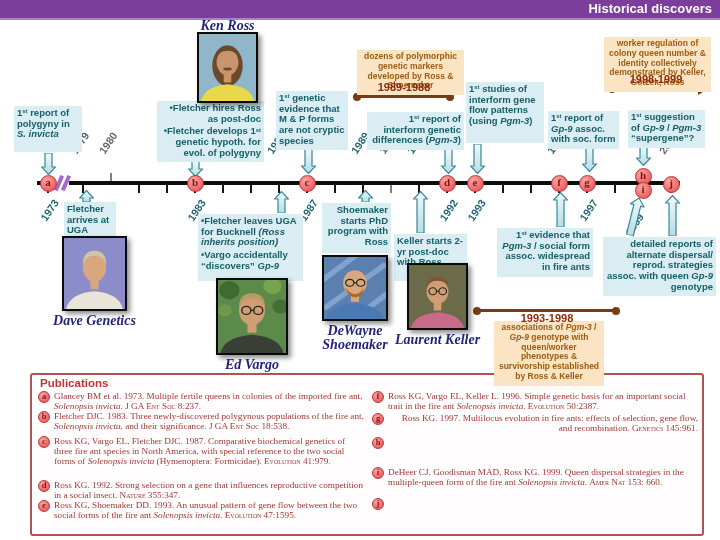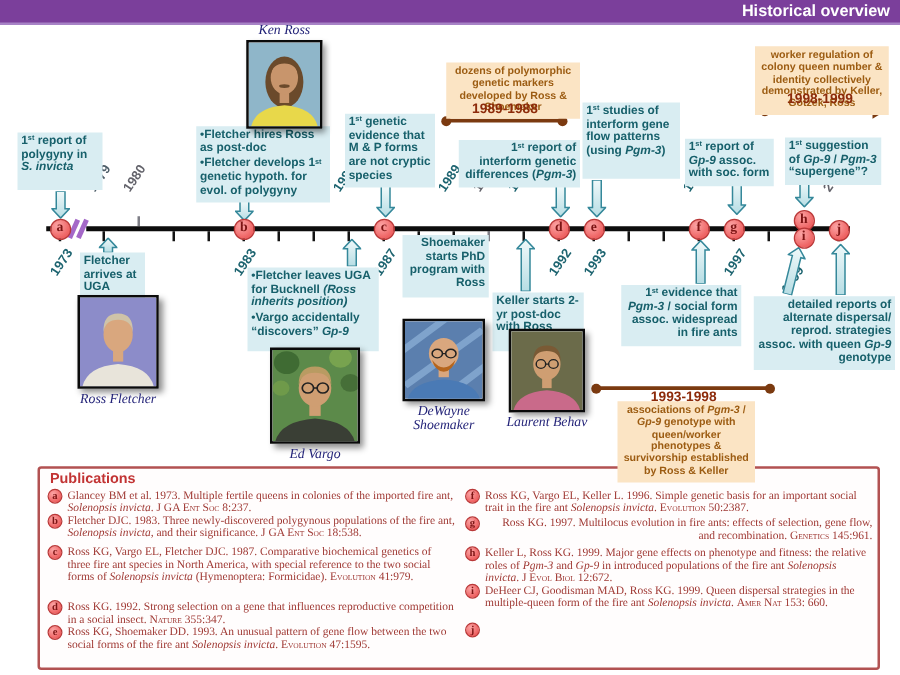--- a/index.html
+++ b/index.html
@@ -35,41 +35,41 @@
   
   .spanline{position:absolute;height:3px;background:#7b3a10;z-index:4;}
   .spandot{position:absolute;width:8px;height:8px;border-radius:50%;background:#7b3a10;z-index:4;}
   .spanarrow{position:absolute;width:0;height:0;border-left:10px solid #7b3a10;
              border-top:6px solid transparent;border-bottom:6px solid transparent;z-index:4;}
   .spanlabel{position:absolute;color:#8d2b0b;font-weight:bold;font-size:11px;z-index:5;
              text-align:center;white-space:nowrap;}
   
   .photo{position:absolute;border:2px solid #0a0a0a;box-shadow:inset 0 0 0 1px #fff,3px 3px 5px rgba(0,0,0,.45);
          box-sizing:border-box;z-index:5;}
-  .caption{position:absolute;font-family:"Liberation Serif",serif;font-style:italic;font-weight:normal;
-           color:#232378;font-size:11px;text-align:center;white-space:pre-line;line-height:1.0;z-index:5;}
+  .caption{position:absolute;font-family:"Liberation Serif",serif;font-style:italic;font-weight:bold;
+           color:#232378;font-size:14px;text-align:center;white-space:pre-line;line-height:1.0;z-index:5;}
   
   #pubs{position:absolute;left:30px;top:373px;width:674px;height:163px;background:#fffdfd;
         border:2px solid #b25252;border-radius:3px;box-sizing:border-box;z-index:5;}
   #pubs .pubtitle{position:absolute;left:8px;top:2px;color:#c23333;font-size:11.5px;font-weight:bold;}
   .pubentry{position:absolute;font-family:"Liberation Serif",serif;font-size:9.2px;line-height:1.06;
             color:#a03a35;z-index:6;}
   .pubentry .sc, .box .sc{font-variant:small-caps;}
   .pubbadge{position:absolute;width:12px;height:12px;border-radius:50%;
             background:radial-gradient(circle at 35% 30%,#fca5a5,#ee6262 70%);
             border:1.2px solid #b93838;box-sizing:border-box;color:#7d1414;
             font-family:"Liberation Serif",serif;font-weight:bold;font-size:8.5px;
             text-align:center;line-height:9.5px;z-index:6;}
 </style>
 </head>
 <body>
 
 <div id="stage">
   <div id="header">
-    <span class="title">Historical overview</span>
+    <span class="title">Historical discovers</span>
   </div>
   <div id="pubs">
     <span class="pubtitle">Publications</span>
   </div>
 <div class="axis" style="left: 37px; top: 181px; width: 643px; height: 4px; z-index: 1;"></div>
     <div class="brk-mask" style="left: 56px; top: 177px; width: 13px; height: 12px;"></div>
     <div class="brk" style="left: 57px; top: 175px;"></div>
     <div class="brk" style="left: 64px; top: 175px;"></div>
     <div class="tick" style="left: 47px; top: 185px;"></div>
     <div class="yearlab below yr-teal" style="left: 21px; top: 197px;">1973</div>
@@ -244,32 +244,32 @@
     <div class="marker" style="left: 578.5px; top: 174.5px;">g</div>
     <div class="marker" style="left: 634.5px; top: 167.5px;">h</div>
     <div class="marker" style="left: 634.5px; top: 181.5px;">i</div>
     <div class="marker" style="left: 662.5px; top: 175.5px;">j</div>
     <div class="box" style="left: 14px; top: 106px; width: 68px; min-height: 46px; text-align: left;">
       <p>1<sup>st</sup> report of polygyny in <i>S. invicta</i></p>
     </div>
     <div class="box" style="left: 64px; top: 202px; width: 52px; min-height: 34px; text-align: left;">
       <p>Fletcher arrives at UGA</p>
     </div>
-    <div class="box" style="left: 157px; top: 101px; width: 107px; min-height: 59px; text-align: left;">
+    <div class="box" style="left: 157px; top: 101px; width: 107px; min-height: 59px; text-align: right;">
       <p>•Fletcher hires Ross as post-doc</p>
       <p>•Fletcher develops 1<sup>st</sup> genetic hypoth. for evol. of polygyny</p>
     </div>
     <div class="box" style="left: 276px; top: 91px; width: 72px; min-height: 57px; text-align: left;">
       <p>1<sup>st</sup> genetic evidence that M &amp; P forms are not cryptic species</p>
     </div>
     <div class="box" style="left: 198px; top: 214px; width: 105px; min-height: 67px; text-align: left;">
       <p>•Fletcher leaves UGA for Bucknell <i>(Ross inherits position)</i></p>
       <p>•Vargo accidentally “discovers” <i>Gp-9</i></p>
     </div>
-    <div class="box" style="left: 322px; top: 188px; width: 69px; min-height: 50px; text-align: right;">
+    <div class="box" style="left: 322px; top: 203px; width: 69px; min-height: 50px; text-align: right;">
       <p>Shoemaker starts PhD program with Ross</p>
     </div>
     <div class="box" style="left: 394px; top: 234px; width: 73px; min-height: 47px; text-align: left;">
       <p>Keller starts 2-yr post-doc with Ross</p>
     </div>
     <div class="box" style="left: 367px; top: 112px; width: 97px; min-height: 36px; text-align: right;">
       <p>1<sup>st</sup> report of interform genetic differences (<i>Pgm-3</i>)</p>
     </div>
     <div class="box" style="left: 466px; top: 82px; width: 78px; min-height: 61px; text-align: left;">
       <p>1<sup>st</sup> studies of interform gene flow patterns (using <i>Pgm-3</i>)</p>
@@ -317,21 +317,21 @@
         <path d="M2,72 Q6,56 30,54 Q54,56 58,72 Z" fill="#e8d84a"></path>
       </svg></div>
     <div class="caption" style="left: 182px; top: 19px; width: 91px;">Ken Ross</div>
     <div class="photo" style="left: 62px; top: 236px; width: 65px; height: 75px;"><svg xmlns="http://www.w3.org/2000/svg" viewBox="0 0 60 72" width="100%" height="100%" preserveAspectRatio="none">
         <rect x="0" y="0" width="60" height="72" fill="#8c8cc9"></rect>
         <rect x="26" y="40" width="8" height="12" fill="#d9a77e"></rect>
         <ellipse cx="30" cy="30" rx="11.5" ry="14.5" fill="#d9a77e"></ellipse>
         <path d="M18.5,28 Q18,13 30,13 Q42,13 41.5,28 Q40,18 30,18 Q20,18 18.5,28 Z" fill="#cfc3a8"></path>
         <path d="M2,72 Q6,56 30,54 Q54,56 58,72 Z" fill="#e8e4da"></path>
       </svg></div>
-    <div class="caption" style="left: 47px; top: 314px; width: 95px;">Ross Fletcher</div>
+    <div class="caption" style="left: 47px; top: 314px; width: 95px;">Dave Genetics</div>
     <div class="photo" style="left: 216px; top: 278px; width: 72px; height: 77px;"><svg xmlns="http://www.w3.org/2000/svg" viewBox="0 0 60 72" width="100%" height="100%" preserveAspectRatio="none">
         <rect x="0" y="0" width="60" height="72" fill="#5c8a4a"></rect>
         <circle cx="10" cy="10" r="9" fill="#3f6b33"></circle>
         <circle cx="48" cy="6" r="8" fill="#78a34f"></circle>
         <circle cx="55" cy="26" r="7" fill="#466f38"></circle>
         <circle cx="6" cy="30" r="6" fill="#6f9a4a"></circle>
         <rect x="26" y="40" width="8" height="12" fill="#cf9e72"></rect>
         <ellipse cx="30" cy="30" rx="11.5" ry="14.5" fill="#cf9e72"></ellipse>
         <path d="M18.5,28 Q18,13 30,13 Q42,13 41.5,28 Q40,18 30,18 Q20,18 18.5,28 Z" fill="#b99b62"></path>
         <circle cx="25" cy="30" r="4" fill="none" stroke="#222" stroke-width="1.2"></circle>
@@ -356,33 +356,32 @@
     <div class="photo" style="left: 407px; top: 263px; width: 61px; height: 67px;"><svg xmlns="http://www.w3.org/2000/svg" viewBox="0 0 60 72" width="100%" height="100%" preserveAspectRatio="none">
         <rect x="0" y="0" width="60" height="72" fill="#6b6b4a"></rect>
         <rect x="26" y="40" width="8" height="12" fill="#cf9e72"></rect>
         <ellipse cx="30" cy="30" rx="11.5" ry="14.5" fill="#cf9e72"></ellipse>
         <path d="M18.5,28 Q18,13 30,13 Q42,13 41.5,28 Q40,18 30,18 Q20,18 18.5,28 Z" fill="#7a5a35"></path>
         <circle cx="25" cy="30" r="4" fill="none" stroke="#222" stroke-width="1.2"></circle>
         <circle cx="35.5" cy="30" r="4" fill="none" stroke="#222" stroke-width="1.2"></circle>
         <line x1="29" y1="30" x2="31.5" y2="30" stroke="#222" stroke-width="1.2"></line>
         <path d="M2,72 Q6,56 30,54 Q54,56 58,72 Z" fill="#c96a8a"></path>
       </svg></div>
-    <div class="caption" style="left: 392px; top: 333px; width: 91px;">Laurent Behav</div>
+    <div class="caption" style="left: 392px; top: 333px; width: 91px;">Laurent Keller</div>
     <div class="pubbadge" style="left: 38px; top: 391px;">a</div>
     <div class="pubentry" style="left: 54px; top: 392px; width: 311px;">Glancey BM et al. 1973. Multiple fertile queens in colonies of the imported fire ant, <i>Solenopsis invicta</i>. J GA <span class="sc">Ent Soc</span> 8:237.</div>
     <div class="pubbadge" style="left: 38px; top: 411px;">b</div>
     <div class="pubentry" style="left: 54px; top: 412px; width: 311px;">Fletcher DJC. 1983. Three newly-discovered polygynous populations of the fire ant, <i>Solenopsis invicta</i>, and their significance. J GA <span class="sc">Ent Soc</span> 18:538.</div>
     <div class="pubbadge" style="left: 38px; top: 436px;">c</div>
     <div class="pubentry" style="left: 54px; top: 437px; width: 311px;">Ross KG, Vargo EL, Fletcher DJC. 1987. Comparative biochemical genetics of three fire ant species in North America, with special reference to the two social forms of <i>Solenopsis invicta</i> (Hymenoptera: Formicidae). <span class="sc">Evolution</span> 41:979.</div>
     <div class="pubbadge" style="left: 38px; top: 480px;">d</div>
     <div class="pubentry" style="left: 54px; top: 481px; width: 311px;">Ross KG. 1992. Strong selection on a gene that influences reproductive competition in a social insect. <span class="sc">Nature</span> 355:347.</div>
     <div class="pubbadge" style="left: 38px; top: 500px;">e</div>
     <div class="pubentry" style="left: 54px; top: 501px; width: 311px;">Ross KG, Shoemaker DD. 1993. An unusual pattern of gene flow between the two social forms of the fire ant <i>Solenopsis invicta</i>. <span class="sc">Evolution</span> 47:1595.</div>
     <div class="pubbadge" style="left: 372px; top: 391px;">f</div>
     <div class="pubentry" style="left: 388px; top: 392px; width: 310px;">Ross KG, Vargo EL, Keller L. 1996. Simple genetic basis for an important social trait in the fire ant <i>Solenopsis invicta</i>. <span class="sc">Evolution</span> 50:2387.</div>
     <div class="pubbadge" style="left: 372px; top: 413px;">g</div>
     <div class="pubentry" style="left: 388px; top: 414px; width: 310px; text-align: right;">Ross KG. 1997. Multilocus evolution in fire ants: effects of selection, gene flow, and recombination. <span class="sc">Genetics</span> 145:961.</div>
     <div class="pubbadge" style="left: 372px; top: 437px;">h</div>
-    <div class="pubentry" style="left: 388px; top: 438px; width: 310px;">Keller L, Ross KG. 1999. Major gene effects on phenotype and fitness: the relative roles of <i>Pgm-3</i> and <i>Gp-9</i> in introduced populations of the fire ant <i>Solenopsis invicta</i>. J <span class="sc">Evol Biol</span> 12:672.</div>
     <div class="pubbadge" style="left: 372px; top: 467px;">i</div>
     <div class="pubentry" style="left: 388px; top: 468px; width: 310px;">DeHeer CJ, Goodisman MAD, Ross KG. 1999. Queen dispersal strategies in the multiple-queen form of the fire ant <i>Solenopsis invicta</i>. <span class="sc">Amer Nat</span> 153: 660.</div>
     <div class="pubbadge" style="left: 372px; top: 498px;">j</div>
   </div>
 
 </body></html>

